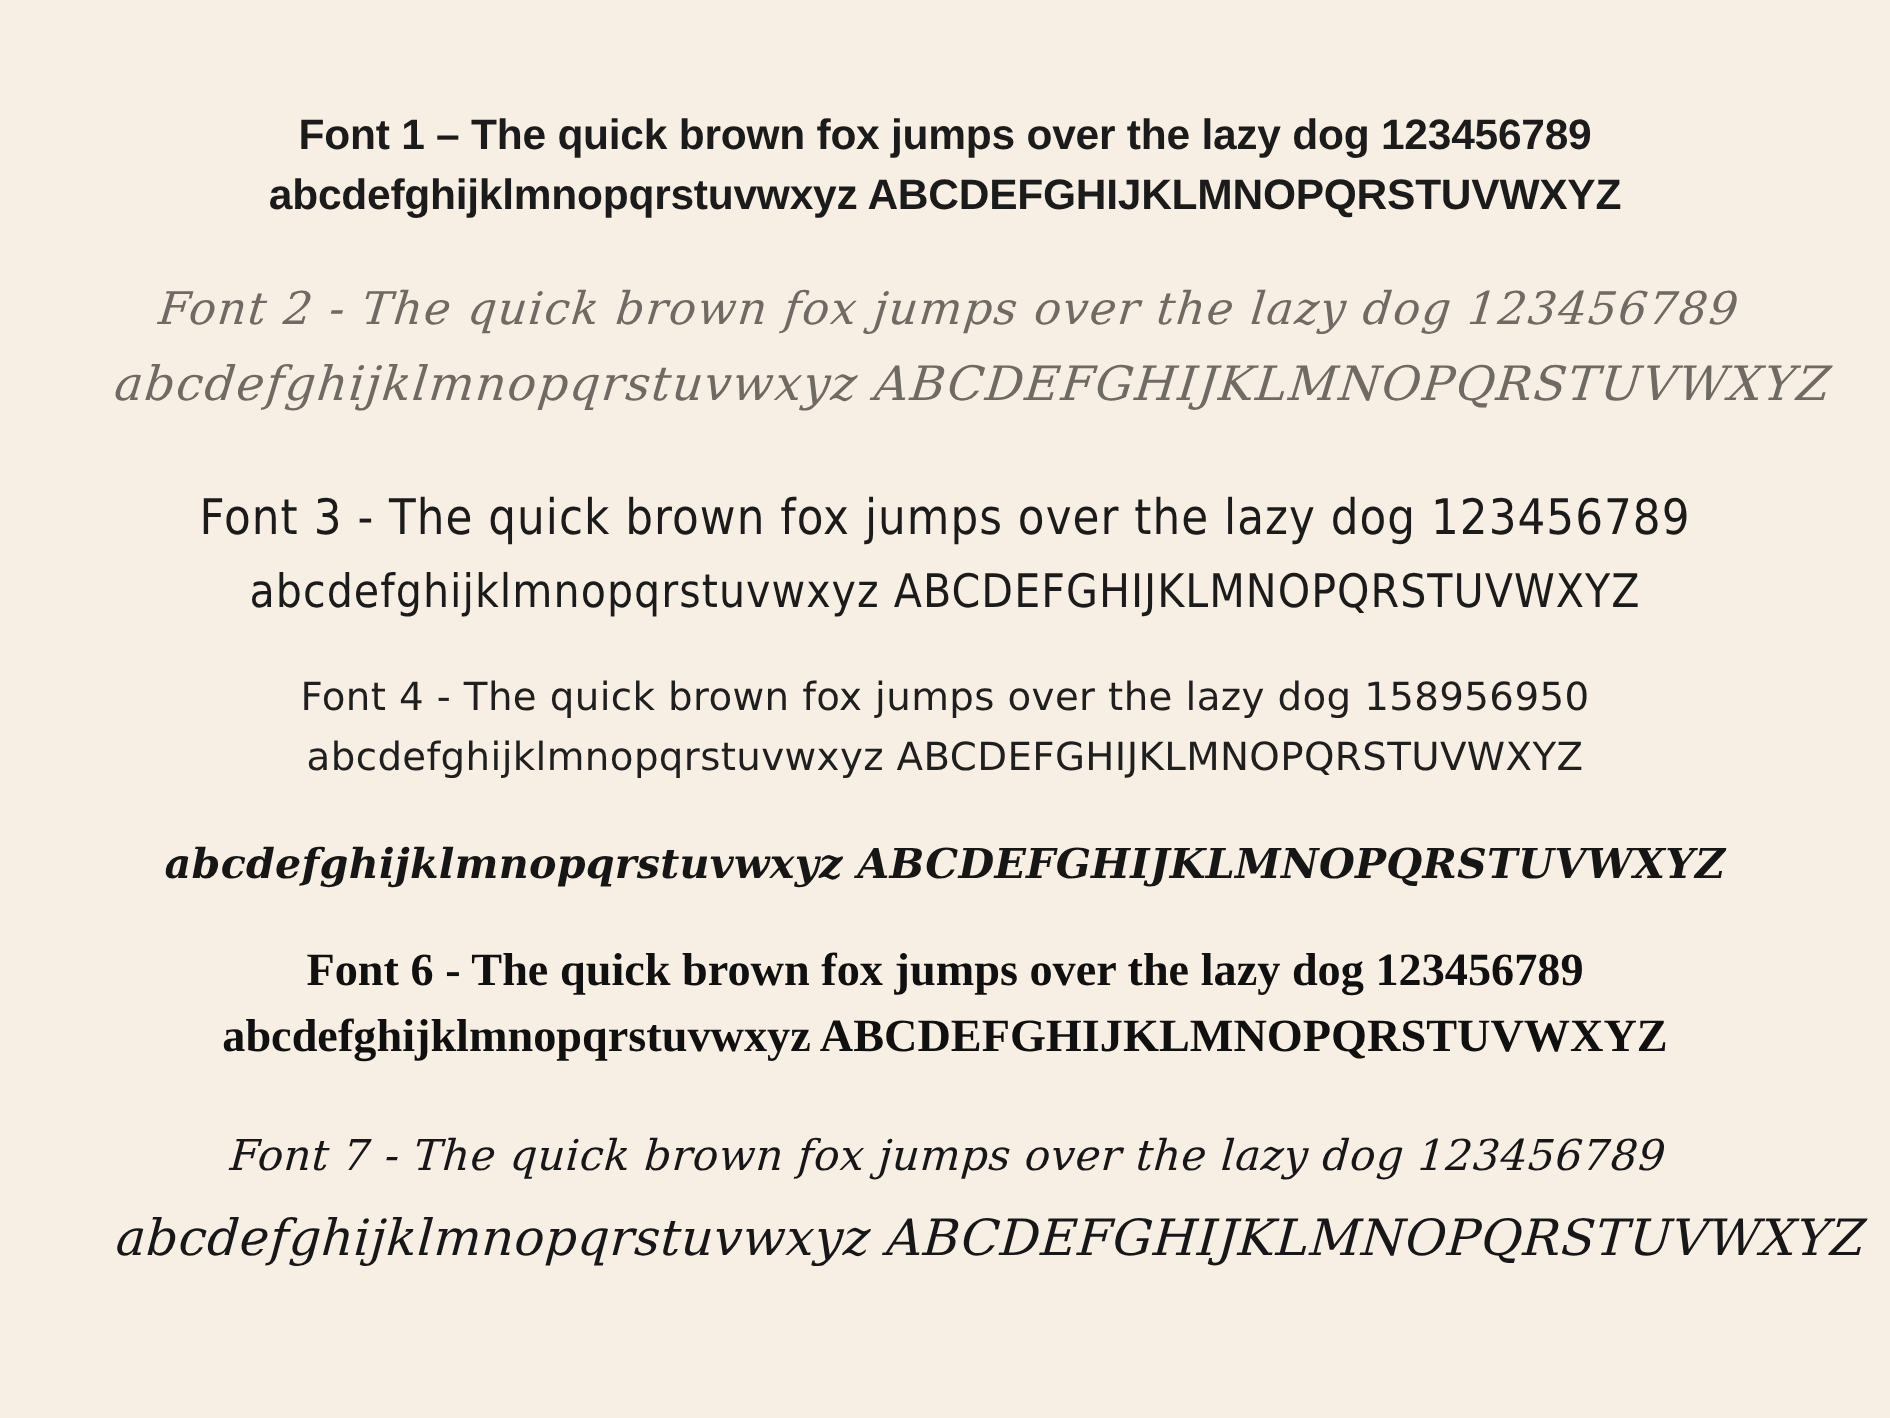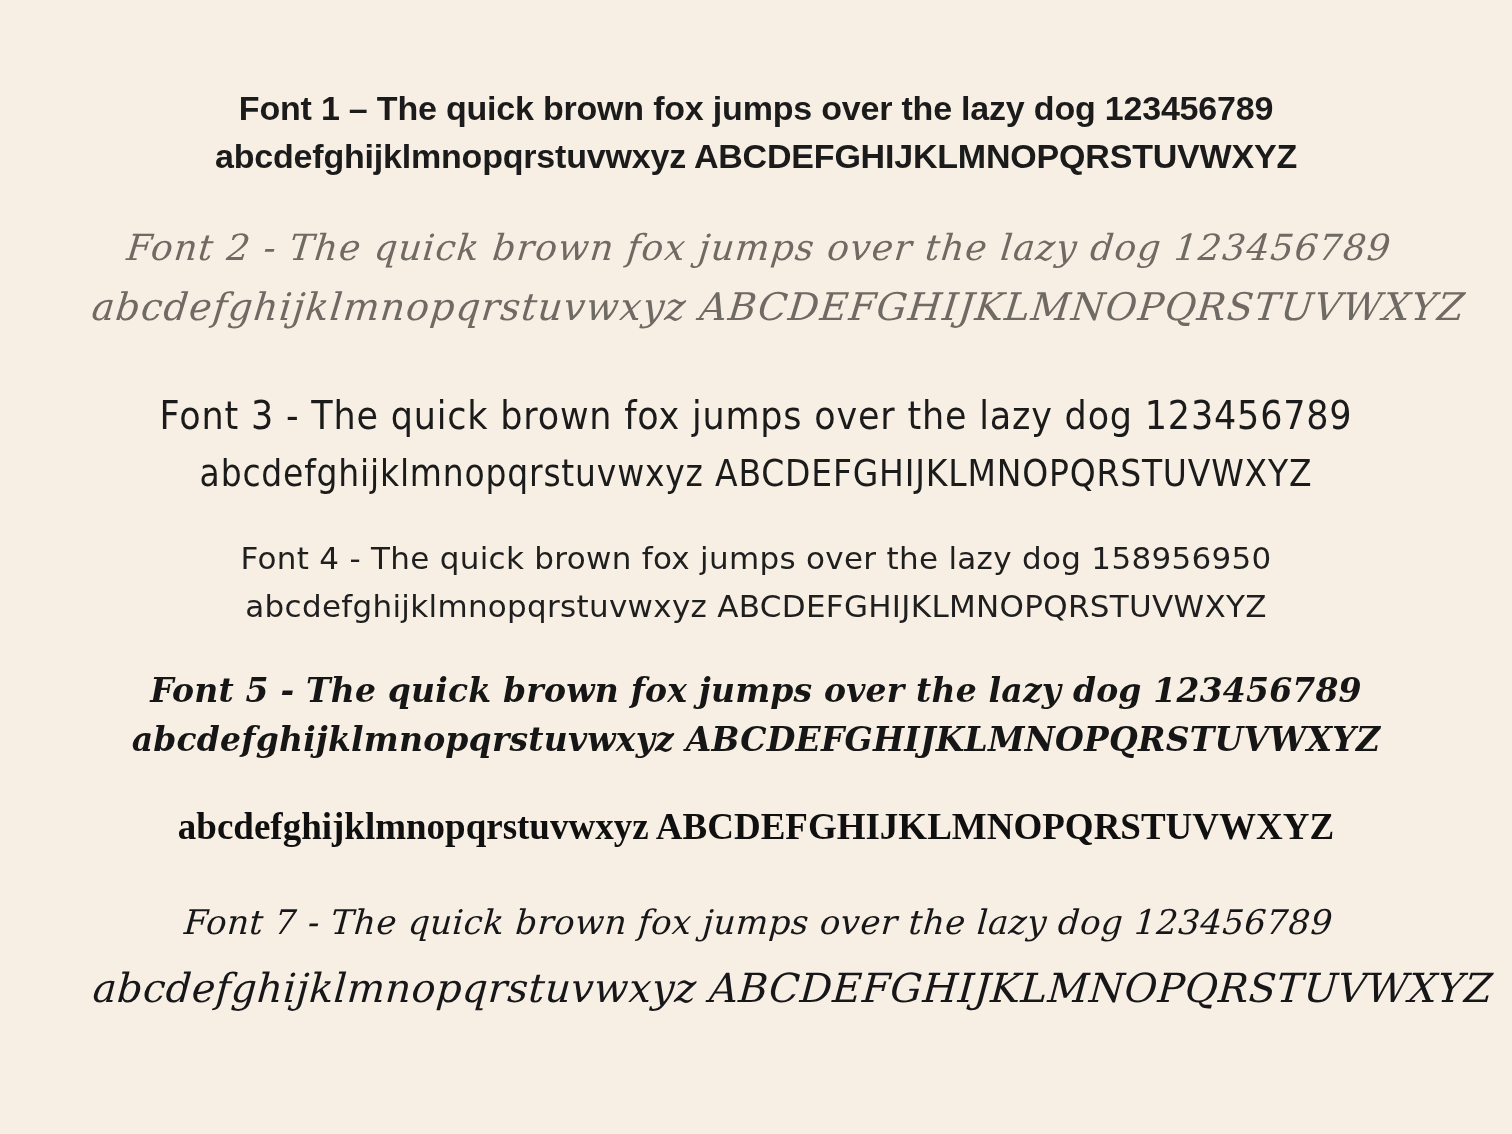--- a/index.html
+++ b/index.html
@@ -140,25 +140,25 @@
     <span class="line">Font 3 - The quick brown fox jumps over the lazy dog 123456789</span>
     <span class="line">abcdefghijklmnopqrstuvwxyz ABCDEFGHIJKLMNOPQRSTUVWXYZ</span>
   </div>
 
   <div class="specimen f4">
     <span class="line">Font 4 - The quick brown fox jumps over the lazy dog 158956950</span>
     <span class="line">abcdefghijklmnopqrstuvwxyz ABCDEFGHIJKLMNOPQRSTUVWXYZ</span>
   </div>
 
   <div class="specimen f5">
-    <span class="line">Font 5 - The quick brown fox jumps over the lazy dog 123456789</span>
     <span class="line">abcdefghijklmnopqrstuvwxyz ABCDEFGHIJKLMNOPQRSTUVWXYZ</span>
   </div>
 
   <div class="specimen f6">
+    <span class="line">Font 6 - The quick brown fox jumps over the lazy dog 123456789</span>
     <span class="line">abcdefghijklmnopqrstuvwxyz ABCDEFGHIJKLMNOPQRSTUVWXYZ</span>
   </div>
 
   <div class="specimen f7">
     <span class="line">Font 7 - The quick brown fox jumps over the lazy dog 123456789</span>
     <span class="line">abcdefghijklmnopqrstuvwxyz ABCDEFGHIJKLMNOPQRSTUVWXYZ</span>
   </div>
 
 </div>
 

